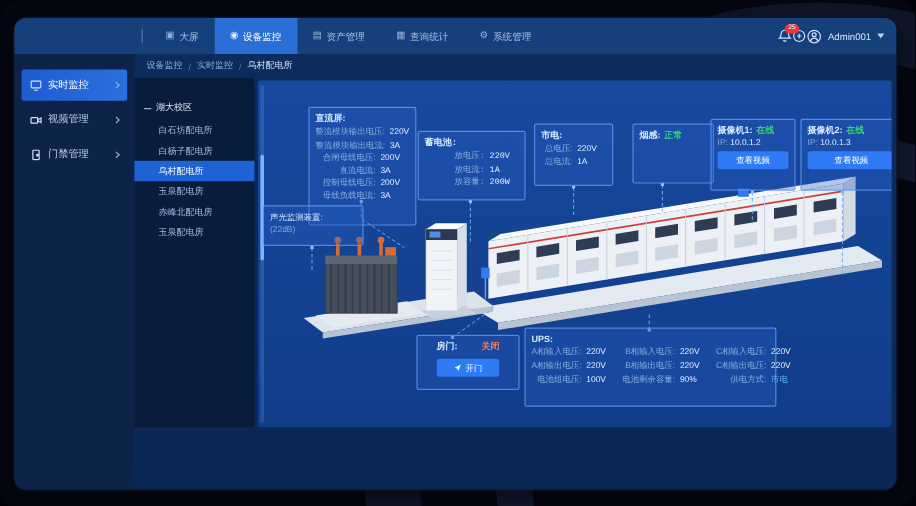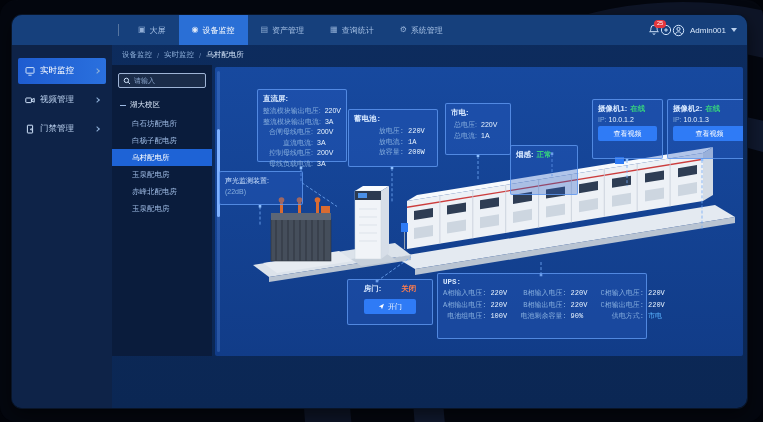--- a/index.html
+++ b/index.html
@@ -60,29 +60,29 @@
   .panel { position:absolute; border:1px solid rgba(96,152,240,.8); background:rgba(40,95,195,.34);
            border-radius:2px; padding:4px 5px; }
   .p-title { font-size:7.5px; font-weight:bold; color:#d8e9ff; margin-bottom:2px; white-space:nowrap; }
   .p-row { display:flex; justify-content:flex-end; gap:4px; font-size:7px; line-height:10.5px; white-space:nowrap; }
   .p-row .lbl { color:#86aede; text-align:right; flex:1; }
   .p-row .val { color:#e7f3ff; width:24px; text-align:left; }
   .status-ok { color:#35d07f; font-weight:bold; }
   .status-warn { color:#ff7d4d; font-weight:bold; }
   .btn { display:flex; align-items:center; justify-content:center; gap:3px; background:#2f7bf6; color:#fff;
          font-size:7px; border-radius:2px; padding:2.5px 0; margin-top:3px; cursor:pointer; }
-  .p-dc      { left:42px;  top:22px;  width:90px;  height:73px; }
+  .p-dc      { left:42px;  top:22px;  width:90px;  height:99px; }
   .p-batt    { left:133px; top:42px;  width:90px;  height:58px;font-family:Liberation Mono, monospace; }
   .p-mains   { left:230px; top:36px;  width:66px;  height:52px; }
-  .p-smoke   { left:295px; top:36px;  width:68px;  height:50px;margin-top:42px; }
+  .p-smoke   { left:312px; top:36px;  width:68px;  height:50px; }
   .p-cam1    { left:377px; top:32px;  width:71px;  height:60px; }
   .p-cam2    { left:452px; top:32px;  width:85px;  height:60px; }
   .p-sound   { left:4px;   top:104px; width:84px;  height:34px; }
   .p-door    { left:132px; top:212px; width:86px;  height:46px; }
-  .p-ups     { left:222px; top:206px; width:210px; height:66px;font-family:Liberation Mono, monospace; }
+  .p-ups     { left:222px; top:206px; width:210px; height:66px; }
   .p-sound .s1 { font-size:7px; color:#cfe4ff; }
   .p-sound .s2 { font-size:7px; color:#86aede; margin-top:2px; }
   .cam-head { display:flex; gap:3px; font-size:7.5px; font-weight:bold; color:#d8e9ff; }
   .ip-row { font-size:7px; color:#86aede; margin-top:2px; }
   .ip-row .val { color:#e7f3ff; }
   .door-head { display:flex; gap:20px; font-size:7.5px; font-weight:bold; color:#d8e9ff; justify-content:center; }
   .p-door .btn { width:70%; margin:5px auto 0; }
   .ups-grid { display:grid; grid-template-columns:1fr 1.15fr 1fr; column-gap:10px; row-gap:1px; }
   .ups-grid .p-row .val { width:20px; }
   .val-accent { color:#5ab3ff !important; }
@@ -183,27 +183,20 @@
           <span>设备监控</span>
           <span class="sep">/</span>
           <span>实时监控</span>
           <span class="sep">/</span>
           <span class="last">乌村配电所</span>
         </div>
 
         <div class="work">
 
           <div class="tree">
-            <div class="search">
-              <svg width="8" height="8" viewBox="0 0 8 8">
-                <circle class="ico-stroke" cx="3.4" cy="3.4" r="2.2"></circle>
-                <path class="ico-stroke" d="M5.2 5.2L7 7"></path>
-              </svg>
-              <input placeholder="请输入" style="">
-            </div>
             <div class="tree-root">
               <span class="minus"></span>
               <span>湖大校区</span>
             </div>
             <div class="tree-item">白石坊配电所</div>
             <div class="tree-item">白杨子配电房</div>
             <div class="tree-item active">乌村配电所</div>
             <div class="tree-item">玉泉配电房</div>
             <div class="tree-item">赤峰北配电房</div>
             <div class="tree-item">玉泉配电房</div>

